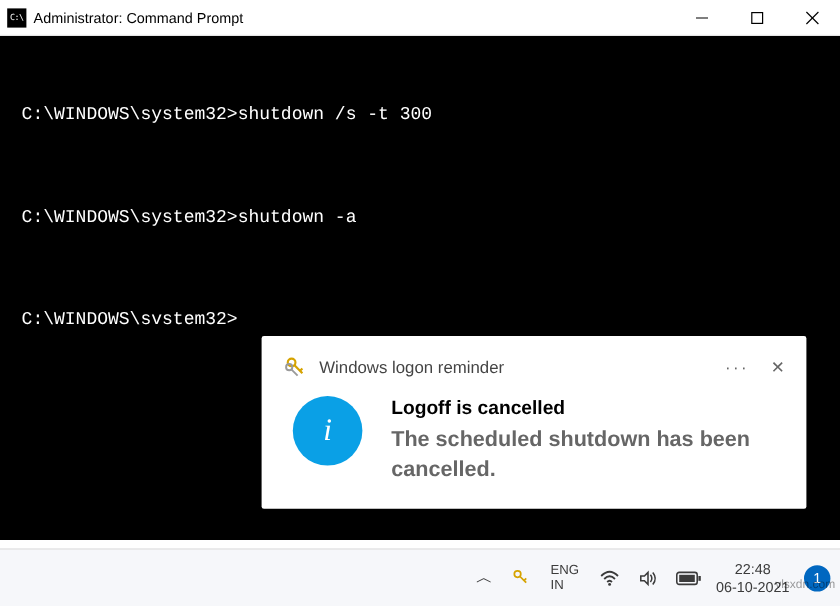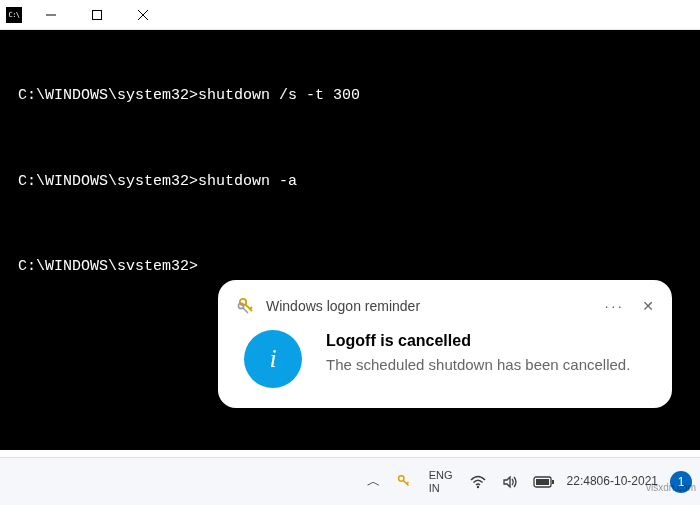--- a/index.html
+++ b/index.html
@@ -69,21 +69,21 @@
     .terminal .line { margin-bottom: 18px; }
     .terminal .line:last-child { margin-bottom: 12px; }
     
     
     .toast {
       position: absolute;
       left: 218px;
       width: 454px;
       top: 280px;
       background: #fff;
-      border-radius: 18px;
+      border-radius: 2px;
       box-shadow: 0 4px 20px rgba(0,0,0,0.15);
       padding: 16px 18px 20px 18px;
     }
     .toast-header {
       display: flex;
       align-items: center;
       margin-bottom: 14px;
     }
     .toast-header .key-icon {
       width: 20px;
@@ -131,23 +131,24 @@
       font-weight: 500;
     }
     .toast-body .text-block { padding-top: 2px; }
     .toast-body .heading {
       font-size: 16px;
       font-weight: 600;
       color: #000;
       margin-bottom: 4px;
     }
     .toast-body .msg {
-      font-size: 15px;
+      font-size: 18px;
       color: #666;
       line-height: 1.4;
+      font-weight: bold;
     }
     
     
     .taskbar {
       position: absolute;
       bottom: 0;
       left: 0;
       right: 0;
       height: 48px;
       background: #f6f7fa;
@@ -175,20 +176,21 @@
     .taskbar .lang {
       display: flex;
       flex-direction: column;
       align-items: flex-start;
       line-height: 1.1;
       font-size: 11px;
       padding: 0 6px;
     }
     .taskbar .clock {
       display: flex;
+      flex-direction: column;
       align-items: center;
       line-height: 1.2;
       font-size: 12px;
       padding: 0 2px;
     }
     .taskbar .badge {
       width: 22px;
       height: 22px;
       border-radius: 50%;
       background: #0067c0;
@@ -208,20 +210,21 @@
       pointer-events: none;
       margin-left: 34px;
     }
     svg { display: block; }
   </style>
 </head>
 <body>
 
 <div class="titlebar">
   <span class="icon">C:\</span>
+  <span class="title">Administrator: Command Prompt</span>
   <div class="controls">
     <div class="ctrl">
       <svg width="12" height="12" viewBox="0 0 12 12">
           <line x1="1" y1="6" x2="11" y2="6" stroke="#000" stroke-width="1"></line>
         </svg>
     </div>
     <div class="ctrl">
       <svg width="12" height="12" viewBox="0 0 12 12">
           <rect x="1.5" y="1.5" width="9" height="9" fill="none" stroke="#000" stroke-width="1"></rect>
         </svg>

